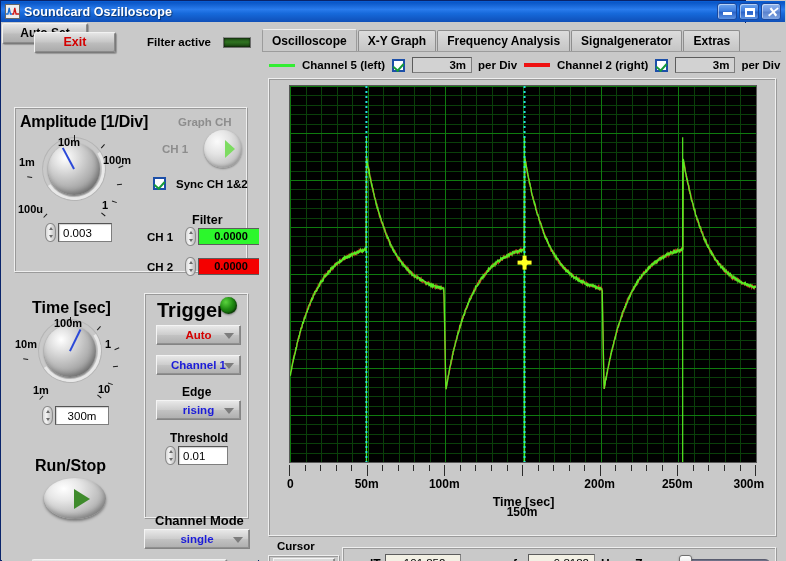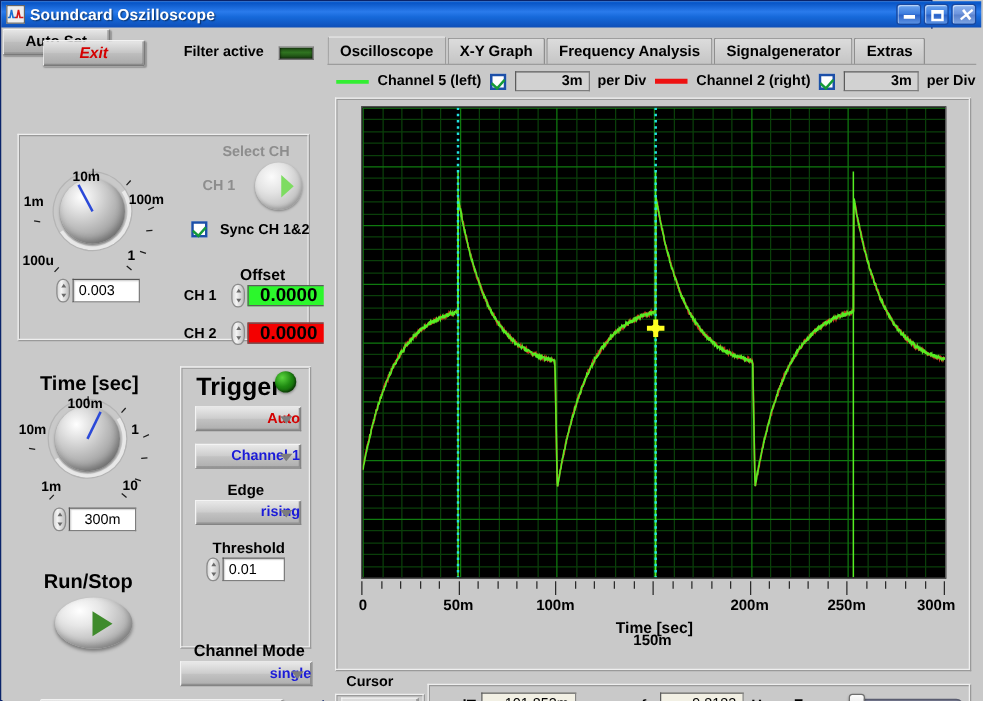--- a/index.html
+++ b/index.html
@@ -48,21 +48,21 @@
   .btn3d {
     background:linear-gradient(to bottom,#e6e6e6,#c6c6c6 48%,#bdbdbd 52%,#a9a9a9);
     border:1px solid #7a7a7a;
     border-top-color:#f2f2f2; border-left-color:#f2f2f2;
     box-shadow:inset -1px -1px 0 #8b8b8b, 1px 1px 1px rgba(0,0,0,.25);
     text-align:center; color:#000; font-weight:bold; cursor:pointer;
   }
 
   .exit-btn { position:absolute; left:32px; top:9px; width:82px; height:21px;
               font-size:12.5px; line-height:19px; color:#d40000; font-weight:bold;
-              border-radius:2px;font-style:italic; }
+              border-radius:2px; }
 
   .filter-label { position:absolute; left:145px; top:13px; font-size:11.5px; font-weight:bold; color:#000; }
   .filter-led { position:absolute; left:221px; top:14px; width:28px; height:11px;
                 background:linear-gradient(to bottom,#1e4a14,#2f7320 45%,#17400f);
                 border:1px solid #6d6d6d; border-top-color:#8f8f8f;
                 box-shadow:inset 0 0 2px #000; }
 
   .group {
     position:absolute; border:1px solid #9a9a9a;
     border-top-color:#efefef; border-left-color:#efefef;
@@ -115,27 +115,27 @@
               border-left:10px solid #7ddc61; border-top:9px solid transparent; border-bottom:9px solid transparent; }
   .lbl-grey { position:absolute; font-size:11.5px; font-weight:bold; color:#8d8d8d; }
   .lbl-blk  { position:absolute; font-size:11.5px; font-weight:bold; color:#000; }
 
   .chk { position:absolute; width:13px; height:13px; background:#fff;
          border:2px solid #1c4fa8; }
   .chk::after{ content:""; position:absolute; left:1px; top:0px; width:5px; height:8px;
          border:solid #159b39; border-width:0 2.5px 2.5px 0; transform:rotate(42deg); }
 
   .offbox { position:absolute; width:66px; height:17px; border:1px solid #5c5c5c;
-            font-size:15px; font-weight:bold; color:#000; text-align:center; line-height:15px; }
+            font-size:11px; font-weight:bold; color:#000; text-align:center; line-height:15px; }
 
   .drop { position:absolute; height:20px;
           background:linear-gradient(to bottom,#e8e8e8,#cdcdcd 48%,#c2c2c2 52%,#aeaeae);
           border:1px solid #848484; border-top-color:#f4f4f4; border-left-color:#f4f4f4;
           box-shadow:inset -1px -1px 0 #909090;
-          font-size:11.5px; font-weight:bold; line-height:18px; text-align:right; cursor:pointer; }
+          font-size:11.5px; font-weight:bold; line-height:18px; text-align:center; cursor:pointer; }
   .drop .arr{ position:absolute; right:6px; top:7px; width:0;height:0;
           border-left:5px solid transparent; border-right:5px solid transparent; border-top:6px solid #7d7d7d; }
   .blue { color:#1b1bd8; }
   .red  { color:#d40000; }
 
   .trigled { position:absolute; left:218px; top:274px; width:17px; height:17px; border-radius:50%;
              background:radial-gradient(circle at 34% 30%, #5ad43e 0%, #1f8a12 45%, #0c4a06 100%);
              box-shadow:0 1px 2px rgba(0,0,0,.4), inset -1px -1px 2px rgba(0,0,0,.5); }
 
   .runstop-lbl { position:absolute; left:33px; top:434px; font-size:16px; font-weight:bold; }
@@ -230,20 +230,21 @@
     </div>
   </div>
 
   <div class="leftpanel">
 
     <div class="btn3d exit-btn">Exit</div>
     <div class="filter-label">Filter active</div>
     <div class="filter-led"></div>
 
     <div class="group g-amp"></div>
+    <div class="h-amp">Amplitude [1/Div]</div>
 
     <div class="knobring ring-amp"></div>
     <div class="knob knob-amp"></div>
     <div class="ktick" style="left:72px;top:112px;height:6px;transform:rotate(0deg);transform-origin:50% 280%;"></div>
     <div class="ktick" style="left:88px;top:116px;transform:rotate(42deg);transform-origin:50% 420%;"></div>
     <div class="ktick" style="left:101px;top:130px;transform:rotate(66deg);transform-origin:50% 430%;"></div>
     <div class="ktick" style="left:103px;top:146px;transform:rotate(86deg);transform-origin:50% 330%;"></div>
     <div class="ktick" style="left:100px;top:160px;transform:rotate(108deg);transform-origin:50% 300%;"></div>
     <div class="ktick" style="left:92px;top:170px;transform:rotate(130deg);transform-origin:50% 280%;"></div>
     <div class="ktick" style="left:50px;top:172px;transform:rotate(-137deg);transform-origin:50% 260%;"></div>
@@ -251,28 +252,28 @@
 
     <div class="klabel" style="left:56px;top:113px;">10m</div>
     <div class="klabel" style="left:17px;top:133px;">1m</div>
     <div class="klabel" style="left:101px;top:131px;">100m</div>
     <div class="klabel" style="left:100px;top:176px;">1</div>
     <div class="klabel" style="left:16px;top:180px;">100u</div>
 
     <div class="spinner" style="left:43px;top:200px;"></div>
     <div class="numbox" style="left:56px;top:200px;width:54px;height:19px;line-height:16px;">0.003</div>
 
-    <div class="lbl-grey" style="left:176px;top:93px;">Select CH</div>
+    <div class="lbl-grey" style="left:176px;top:93px;">Graph CH</div>
     <div class="selectch"></div>
     <div class="lbl-grey" style="left:160px;top:120px;">CH 1</div>
 
     <div class="chk" style="left:151px;top:154px;"></div>
     <div class="lbl-blk" style="left:174px;top:155px;">Sync CH 1&amp;2</div>
 
-    <div class="lbl-blk" style="left:190px;top:190px;font-size:12.5px;">Offset</div>
+    <div class="lbl-blk" style="left:190px;top:190px;font-size:12.5px;">Filter</div>
     <div class="lbl-blk" style="left:145px;top:208px;">CH 1</div>
     <div class="spinner" style="left:183px;top:204px;"></div>
     <div class="offbox" style="left:196px;top:205px;background:#2cf72c;">0.0000</div>
     <div class="lbl-blk" style="left:145px;top:238px;">CH 2</div>
     <div class="spinner" style="left:183px;top:234px;"></div>
     <div class="offbox" style="left:196px;top:235px;background:#f40000;">0.0000</div>
 
     <div class="h-time">Time [sec]</div>
     <div class="knobring ring-time"></div>
     <div class="knob knob-time"></div>

